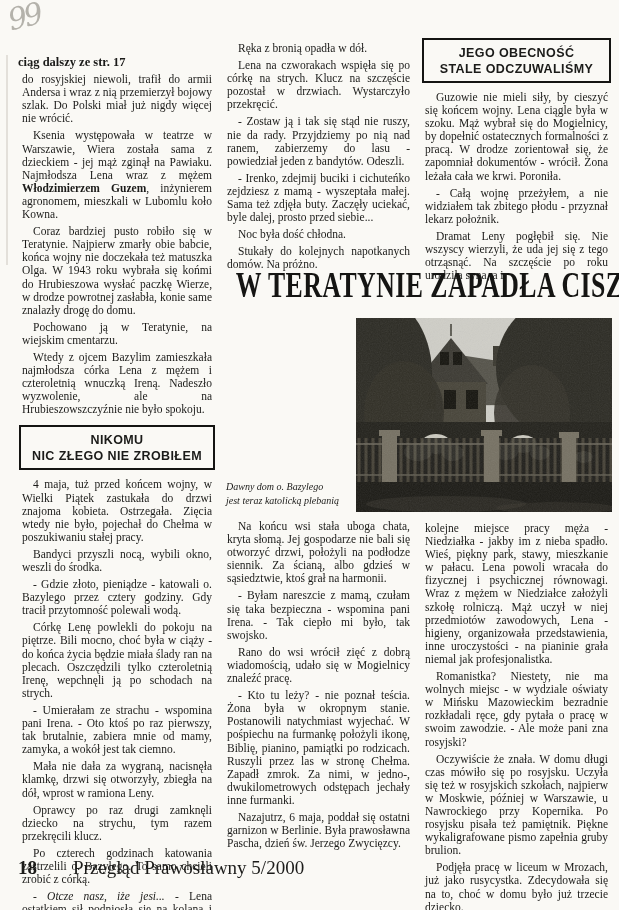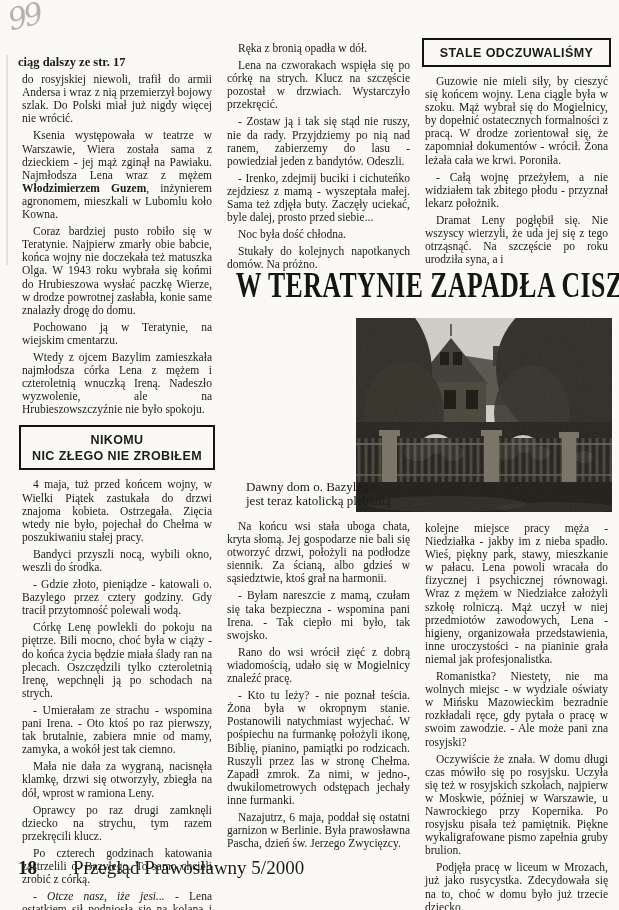--- a/index.html
+++ b/index.html
@@ -22,22 +22,22 @@
   .col3bot{left:421px;top:518px;width:191px;}
   .head-box{border:2px solid #141412;margin:9px 1px 8px 1px;padding:5px 3px 4px 3px;text-align:center;
     font-family:"Liberation Sans",sans-serif;font-weight:bold;font-size:12.5px;line-height:16px;
     letter-spacing:.4px;text-indent:0;}
   .head-box.first{margin-top:0;}
   .headline{position:absolute;left:220px;top:266px;width:394px;margin:0;text-align:center;
     font-family:"Liberation Serif",serif;font-weight:bold;font-size:28px;white-space:nowrap;
     transform:scale(.92,1.25);transform-origin:center top;letter-spacing:.5px;color:#151513;}
   .photo{position:absolute;left:356px;top:318px;width:256px;height:194px;}
   .photo svg{display:block;width:100%;height:100%;}
-  .caption{position:absolute;left:226px;top:480px;width:150px;font-size:13px;
-    line-height:13.5px;text-align:left;margin-left:20px;}
+  .caption{position:absolute;left:226px;top:480px;width:150px;font-style:italic;font-size:10px;
+    line-height:13.5px;text-align:left;}
   .footer{position:absolute;left:18px;top:857px;width:300px;font-size:19px;}
   .footer .pg{font-weight:bold;margin-right:36px;}
 </style>
 </head>
 <body>
 
 <div class="page">
 
   <div class="scan-streak"></div>
 
@@ -73,20 +73,21 @@
       <p class="para"><span>Ręka z bronią opadła w dół.</span></p>
       <p class="para"><span>Lena na czworakach wspięła się po córkę na strych. Klucz na szczęście pozostał w drzwiach. Wystarczyło przekręcić.</span></p>
       <p class="para"><span>- Zostaw ją i tak się stąd nie ruszy, nie da rady. Przyjdziemy po nią nad ranem, zabierzemy do lasu - powiedział jeden z bandytów. Odeszli.</span></p>
       <p class="para"><span>- Irenko, zdejmij buciki i cichuteńko zejdziesz z mamą - wyszeptała małej. Sama też zdjęła buty. Zaczęły uciekać, byle dalej, prosto przed siebie...</span></p>
       <p class="para"><span>Noc była dość chłodna.</span></p>
       <p class="para"><span>Stukały do kolejnych napotkanych domów. Na próżno.</span></p>
     </div>
 
   <div class="col col3top">
     <div class="head-box first">
+      <div>JEGO OBECNOŚĆ</div>
       <div>STALE ODCZUWALIŚMY</div>
     </div>
     <div>
         <p class="para"><span>Guzowie nie mieli siły, by cieszyć się końcem wojny. Lena ciągle była w szoku. Mąż wybrał się do Mogielnicy, by dopełnić ostatecznych formalności z pracą. W drodze zorientował się, że zapomniał dokumentów - wrócił. Żona leżała cała we krwi. Poroniła.</span></p>
         <p class="para"><span>- Całą wojnę przeżyłem, a nie widziałem tak zbitego płodu - przyznał lekarz położnik.</span></p>
         <p class="para"><span>Dramat Leny pogłębił się. Nie wszyscy wierzyli, że uda jej się z tego otrząsnąć. Na szczęście po roku urodziła syna, a i</span></p>
       </div>
   </div>
 
   <h1 class="headline">W TERATYNIE ZAPADŁA CISZA</h1>

